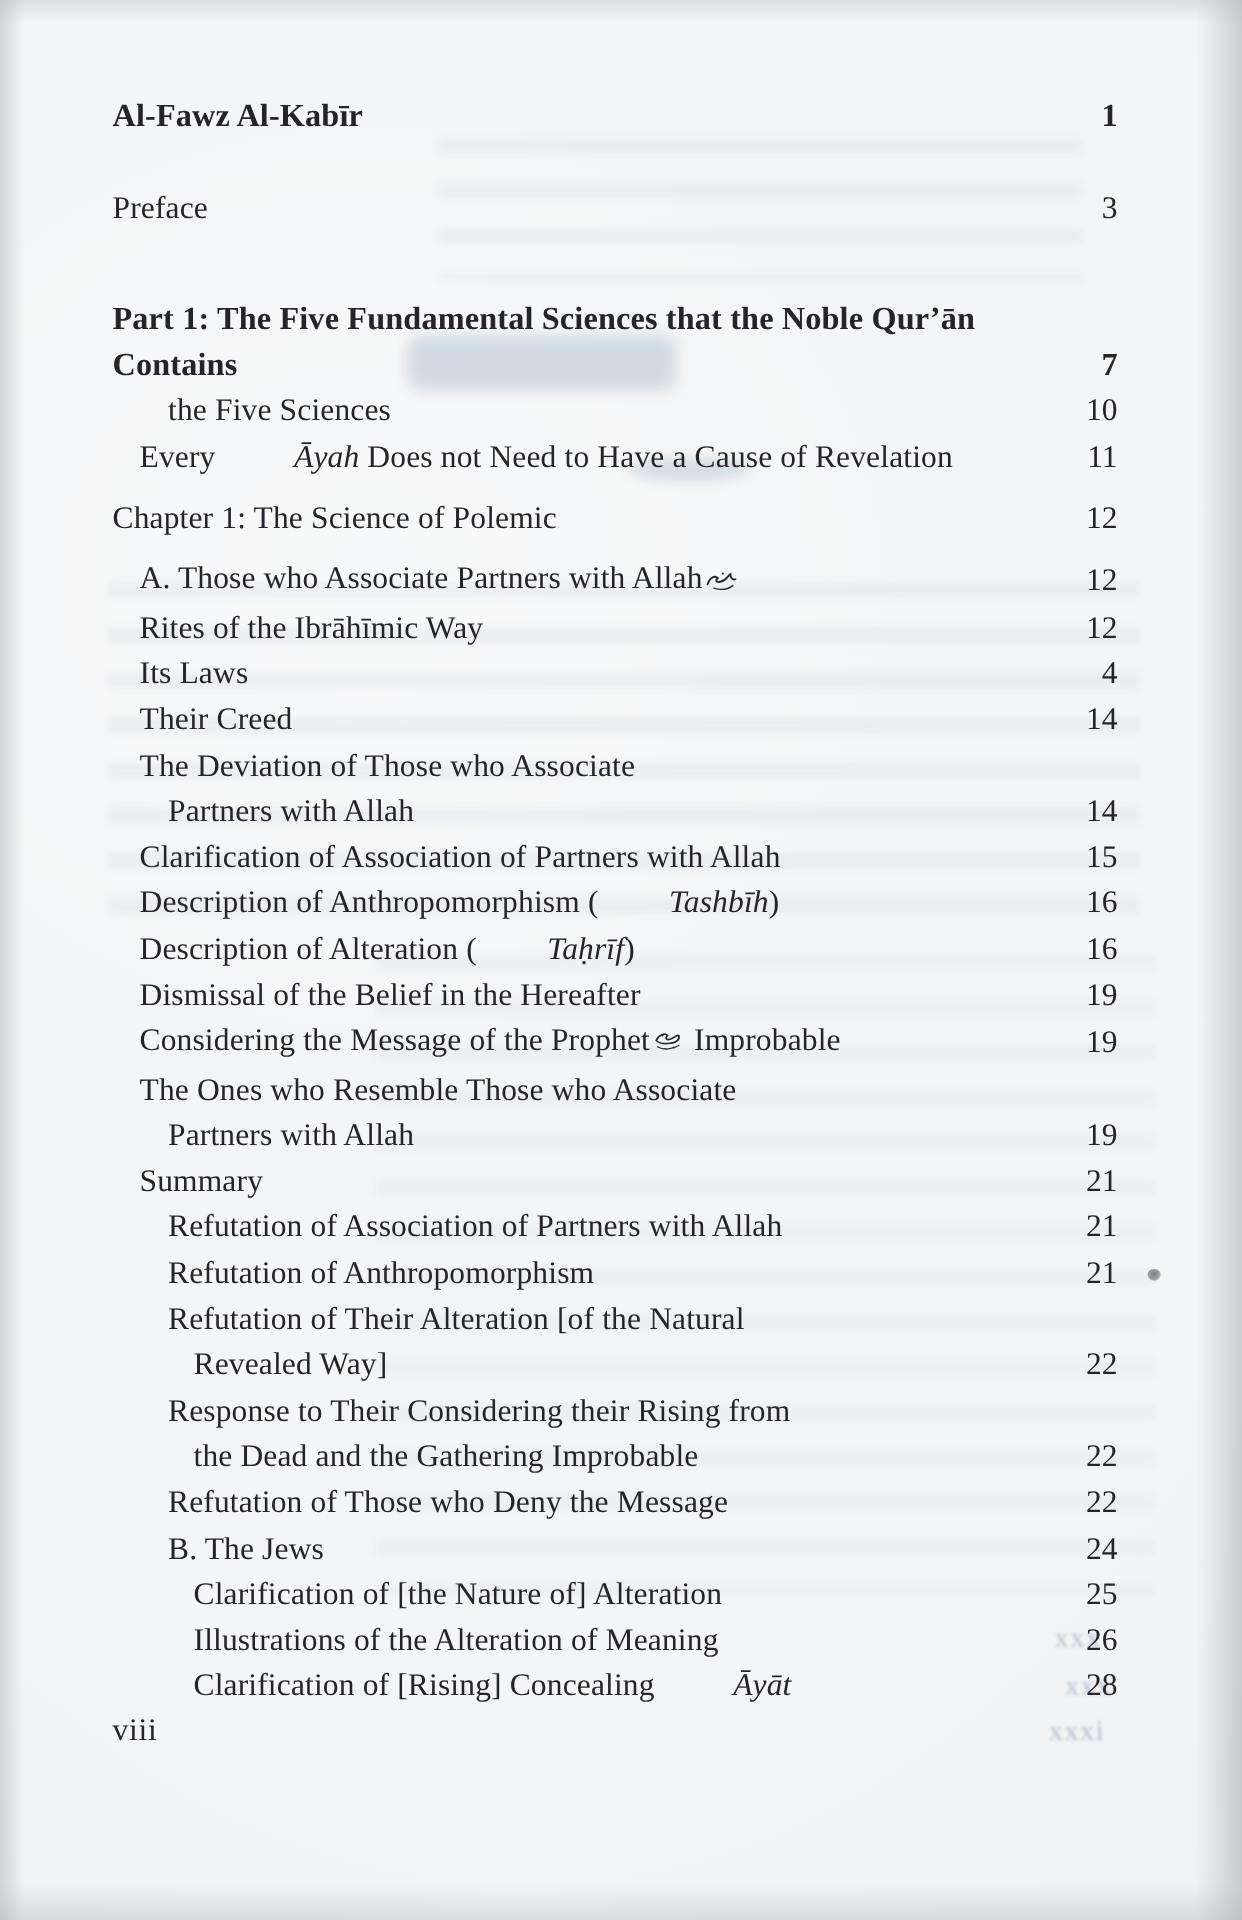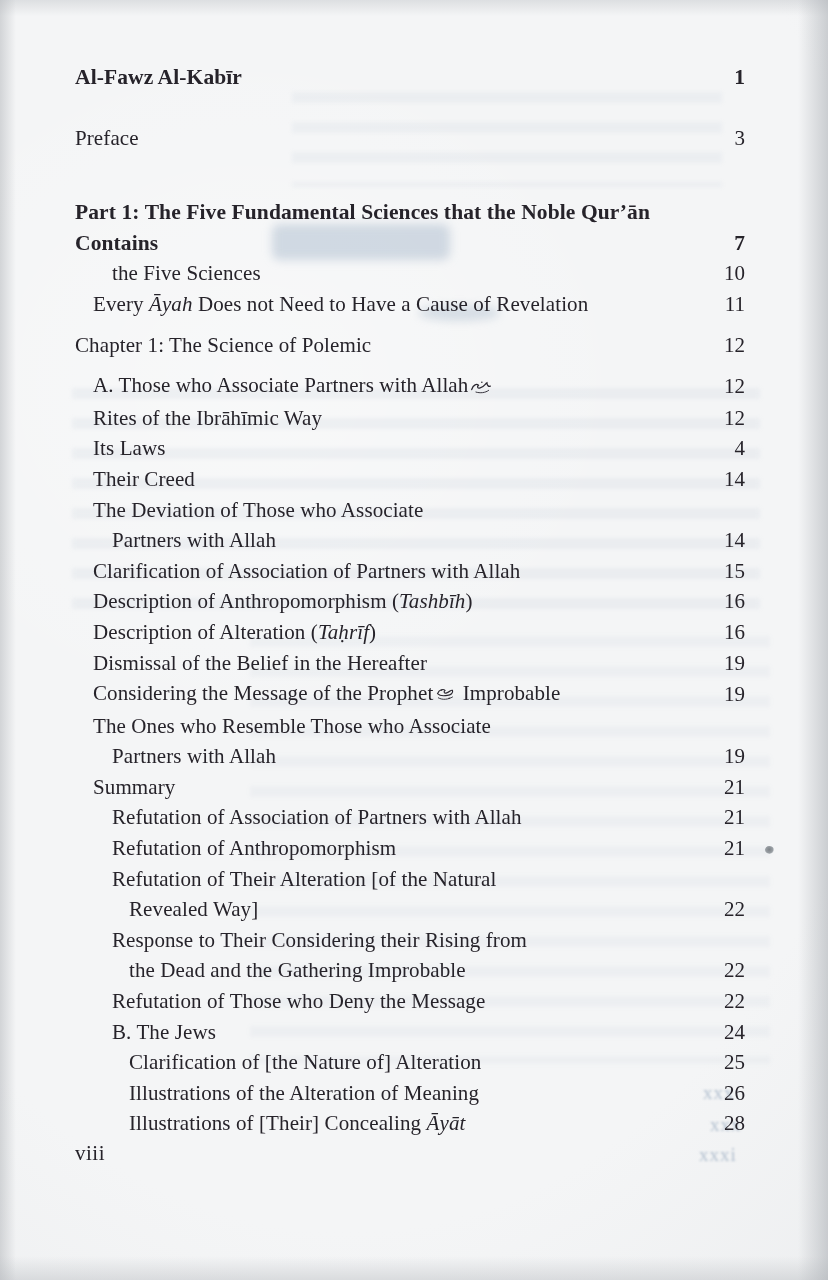--- a/index.html
+++ b/index.html
@@ -51,21 +51,21 @@
     font-size:21px;line-height:30.6px;
   }
   .toc-row{display:flex;align-items:center;}
   .toc-row .entry-text{white-space:nowrap;flex:1 1 auto;letter-spacing:.1px;}
   .toc-row .page-num{flex:0 0 auto;text-align:right;min-width:42px;}
   .toc-row.bold{font-weight:bold;font-size:21.5px;}
   .ind-0{padding-left:0;}
   .ind-1 .entry-text{padding-left:18px;}
   .ind-2 .entry-text{padding-left:37px;}
   .ind-3 .entry-text{padding-left:54px;}
-  .entry-text i{}
+  .entry-text i{margin-left:47px;}
   .honorific{display:inline-block;vertical-align:-2px;margin:0 2px;color:#2a2730;}
   .honorific svg{display:inline-block;}
   .footer{
     position:absolute;left:75px;top:1141px;font-size:21px;letter-spacing:.5px;
   }
 </style>
 </head>
 <body>
 
 <div class="page">
@@ -207,21 +207,21 @@
       </div>
       <div class="toc-row ind-3">
         <span class="entry-text"><span>Clarification of [the Nature of] Alteration</span></span>
         <span class="page-num">25</span>
       </div>
       <div class="toc-row ind-3">
         <span class="entry-text"><span>Illustrations of the Alteration of Meaning</span></span>
         <span class="page-num">26</span>
       </div>
       <div class="toc-row ind-3">
-        <span class="entry-text"><span>Illustrations of [Their] Concealing </span><i>Āyāt</i></span>
+        <span class="entry-text"><span>Clarification of [Rising] Concealing </span><i>Āyāt</i></span>
         <span class="page-num">28</span>
       </div>
     </div>
 
   <div class="speck"></div>
 
   <div class="footer">viii</div>
 </div>
 
 </body></html>

